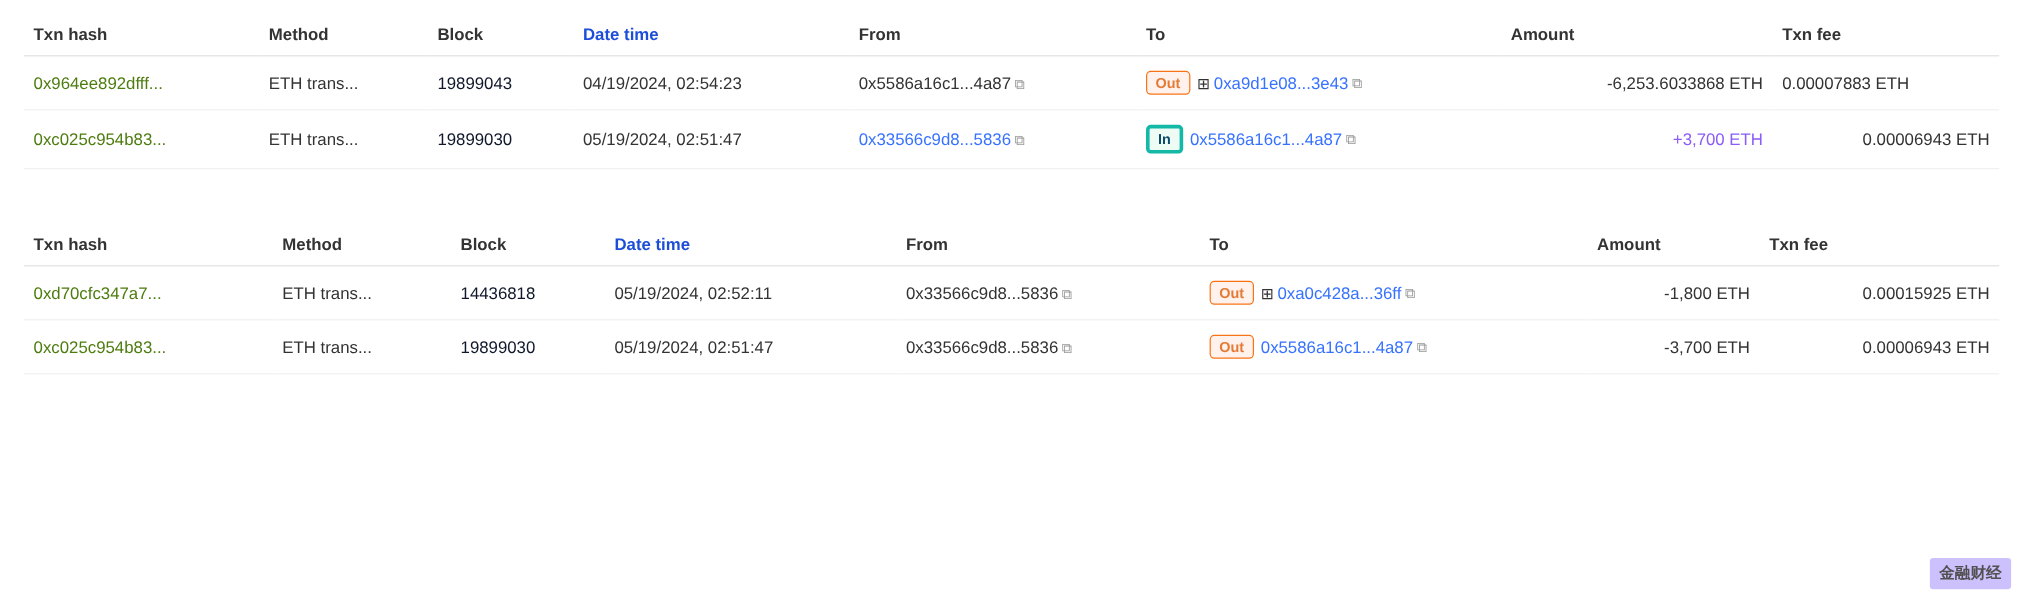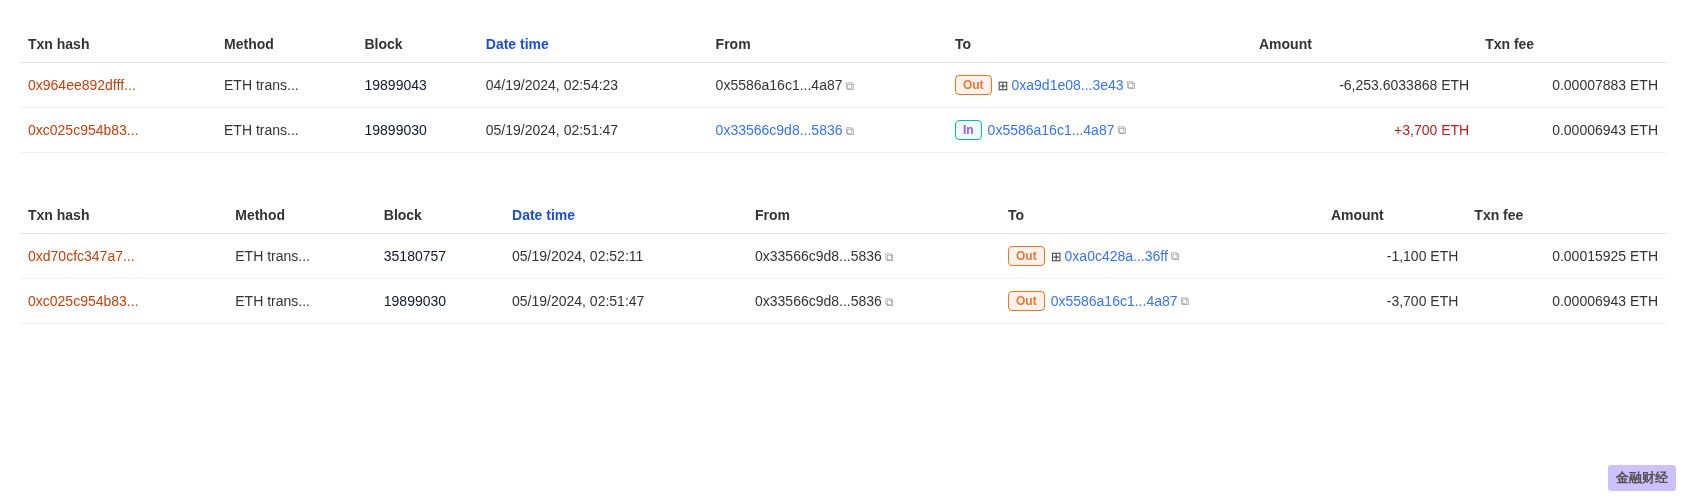--- a/index.html
+++ b/index.html
@@ -4,21 +4,21 @@
   <style>
     * { box-sizing: border-box; margin: 0; padding: 0; }
     body {
       font-family: -apple-system, BlinkMacSystemFont, 'Segoe UI', Arial, sans-serif;
       font-size: 14px;
       background: #fff;
       color: #333;
     }
     .container {
       width: 1686px;
-      padding: 26px 20px;
+      padding: 10px 20px;
     }
     .table-section {
       margin-bottom: 20px;
     }
     table {
       width: 100%;
       border-collapse: collapse;
     }
     thead tr {
       border-bottom: 1px solid #e0e0e0;
@@ -36,21 +36,21 @@
     }
     tbody tr {
       border-bottom: 1px solid #f0f0f0;
     }
     tbody td {
       padding: 12px 8px;
       vertical-align: middle;
       white-space: nowrap;
     }
     .txn-hash {
-      color: #c2410c;
+      color: #4d7c0f;
       cursor: pointer;
     }
     .block-num {
       color: #0f172a;
       cursor: pointer;
       text-align: center;
     }
     .from-addr {
       color: #333;
     }
@@ -70,28 +70,28 @@
       font-weight: 600;
       margin-right: 6px;
     }
     .badge-out {
       background: #fff2ec;
       color: #e57a35;
       border: 1px solid #f97316;
     }
     .badge-in {
       background: #edfbf4;
+      color: #0c4a6e;
+      border: 3px solid #14b8a6;
+    }
+    .amount-neg {
+      color: #333;
+    }
+    .amount-pos {
       color: #8b5cf6;
-      border: 1px solid #14b8a6;
-    }
-    .amount-neg {
-      color: #333;
-    }
-    .amount-pos {
-      color: #b91c1c;
       margin-left: 20px;
     }
     .copy-icon {
       display: inline-block;
       margin-left: 3px;
       color: #999;
       font-size: 12px;
       cursor: pointer;
     }
     .contract-icon {
@@ -146,21 +146,21 @@
             <td><span class="from-addr">0x5586a16c1...4a87</span><span class="copy-icon">⧉</span></td>
             <td>
               <div class="to-cell">
                 <span class="badge badge-out">Out</span>
                 <span class="contract-icon">⊞</span>
                 <span class="to-addr">0xa9d1e08...3e43</span>
                 <span class="copy-icon">⧉</span>
               </div>
             </td>
             <td style="text-align: right;"><span class="amount-neg">-6,253.6033868 ETH</span></td>
-            <td style="text-align: right; margin-top: 48px;">0.00007883 ETH</td>
+            <td style=" margin-top: 48px;">0.00007883 ETH</td>
           </tr>
           <tr>
             <td><span class="txn-hash">0xc025c954b83...</span></td>
             <td>ETH trans...</td>
             <td><span class="block-num">19899030</span></td>
             <td>05/19/2024, 02:51:47</td>
             <td><span class="from-addr blue">0x33566c9d8...5836</span><span class="copy-icon">⧉</span></td>
             <td>
               <div class="to-cell">
                 <span class="badge badge-in">In</span>
@@ -186,32 +186,32 @@
             <th>From</th>
             <th>To</th>
             <th>Amount</th>
             <th>Txn fee</th>
           </tr>
         </thead>
         <tbody>
           <tr>
             <td><span class="txn-hash">0xd70cfc347a7...</span></td>
             <td>ETH trans...</td>
-            <td><span class="block-num">35180757</span></td>
+            <td><span class="block-num">14436818</span></td>
             <td>05/19/2024, 02:52:11</td>
             <td><span class="from-addr">0x33566c9d8...5836</span><span class="copy-icon">⧉</span></td>
             <td>
               <div class="to-cell">
                 <span class="badge badge-out">Out</span>
                 <span class="contract-icon">⊞</span>
                 <span class="to-addr">0xa0c428a...36ff</span>
                 <span class="copy-icon">⧉</span>
               </div>
             </td>
-            <td style="text-align: right;"><span class="amount-neg">-1,100 ETH</span></td>
+            <td style="text-align: right;"><span class="amount-neg">-1,800 ETH</span></td>
             <td style="text-align: right;">0.00015925 ETH</td>
           </tr>
           <tr>
             <td><span class="txn-hash">0xc025c954b83...</span></td>
             <td>ETH trans...</td>
             <td><span class="block-num">19899030</span></td>
             <td>05/19/2024, 02:51:47</td>
             <td><span class="from-addr">0x33566c9d8...5836</span><span class="copy-icon">⧉</span></td>
             <td>
               <div class="to-cell">

